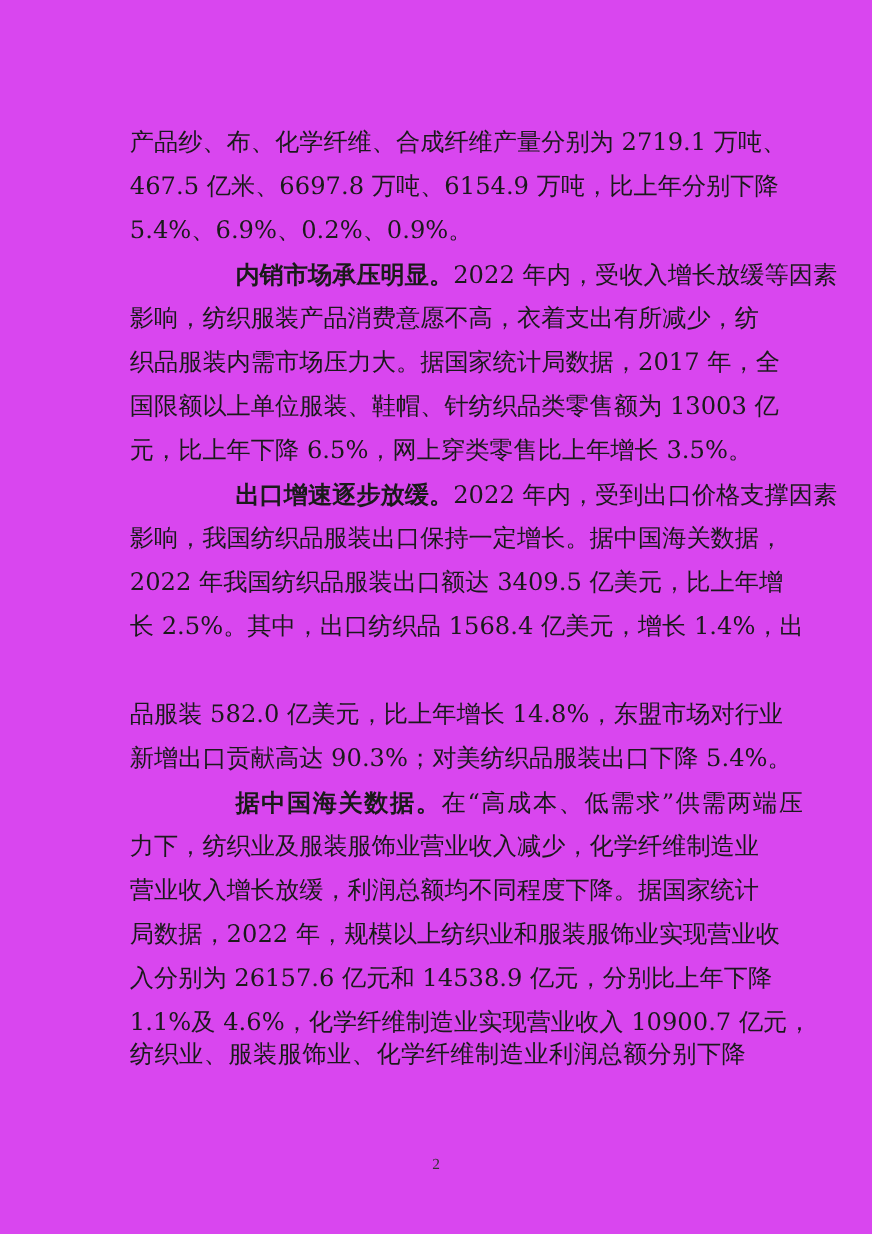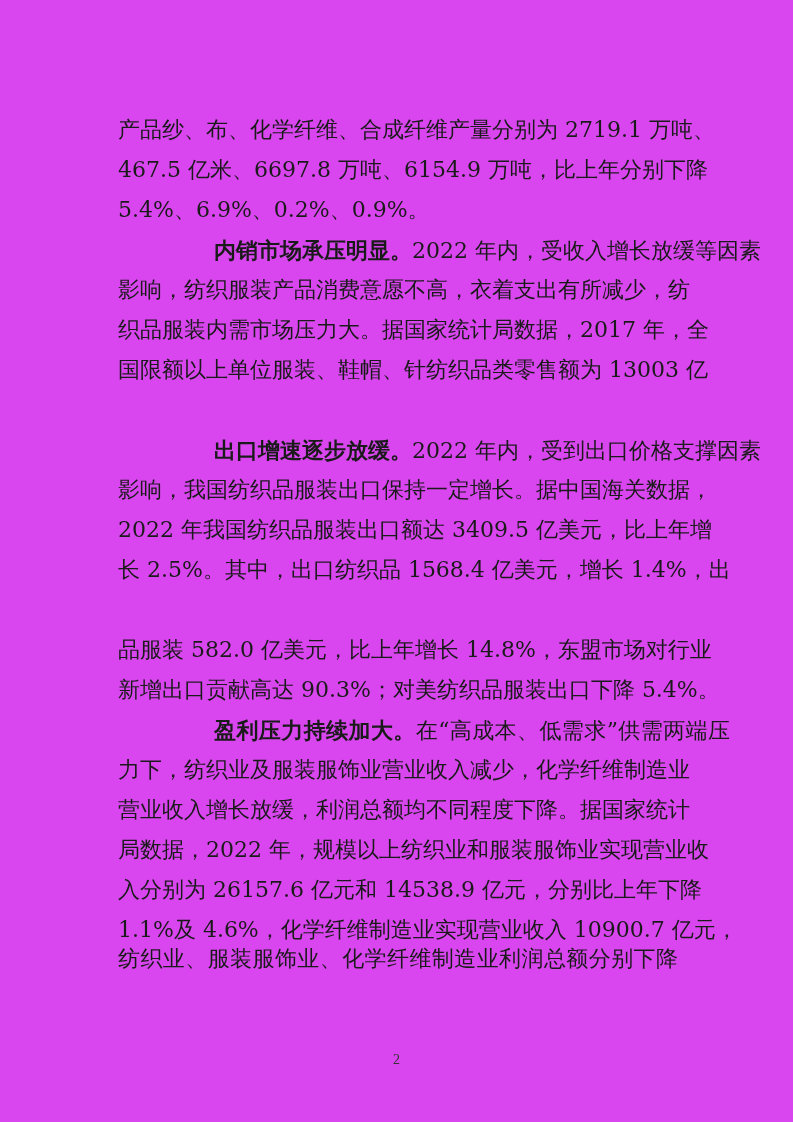--- a/index.html
+++ b/index.html
@@ -40,29 +40,30 @@
 <div class="page">
 
   <div class="line" style="top:110px;">产品纱、布、化学纤维、合成纤维产量分别为 2719.1 万吨、</div>
   <div class="line" style="top:150px;">467.5 亿米、6697.8 万吨、6154.9 万吨，比上年分别下降</div>
   <div class="line last" style="top:190px;">5.4%、6.9%、0.2%、0.9%。</div>
 
   <div class="line indent" style="top:230px;"><span class="bold">内销市场承压明显。</span><span>2022 年内，受收入增长放缓等因素</span></div>
   <div class="line" style="top:270px;">影响，纺织服装产品消费意愿不高，衣着支出有所减少，纺</div>
   <div class="line" style="top:310px;">织品服装内需市场压力大。据国家统计局数据，2017 年，全</div>
   <div class="line" style="top:350px;">国限额以上单位服装、鞋帽、针纺织品类零售额为 13003 亿</div>
+  <div class="line last" style="top:390px;">元，比上年下降 6.5%，网上穿类零售比上年增长 3.5%。</div>
 
   <div class="line indent" style="top:430px;"><span class="bold">出口增速逐步放缓。</span><span>2022 年内，受到出口价格支撑因素</span></div>
   <div class="line" style="top:470px;">影响，我国纺织品服装出口保持一定增长。据中国海关数据，</div>
   <div class="line" style="top:510px;">2022 年我国纺织品服装出口额达 3409.5 亿美元，比上年增</div>
   <div class="line" style="top:550px;">长 2.5%。其中，出口纺织品 1568.4 亿美元，增长 1.4%，出</div>
   <div class="line" style="top:630px;">品服装 582.0 亿美元，比上年增长 14.8%，东盟市场对行业</div>
   <div class="line last" style="top:670px;">新增出口贡献高达 90.3%；对美纺织品服装出口下降 5.4%。</div>
 
-  <div class="line indent" style="top:710px;"><span class="bold">盈利压力持续加大。</span><span>在“高成本、低需求”供需两端压</span></div>
+  <div class="line indent" style="top:710px;"><span class="bold">据中国海关数据。</span><span>在“高成本、低需求”供需两端压</span></div>
   <div class="line" style="top:750px;">力下，纺织业及服装服饰业营业收入减少，化学纤维制造业</div>
   <div class="line" style="top:790px;">营业收入增长放缓，利润总额均不同程度下降。据国家统计</div>
   <div class="line" style="top:830px;">局数据，2022 年，规模以上纺织业和服装服饰业实现营业收</div>
   <div class="line" style="top:870px;">入分别为 26157.6 亿元和 14538.9 亿元，分别比上年下降</div>
   <div class="line" style="top:910px;">1.1%及 4.6%，化学纤维制造业实现营业收入 10900.7 亿元，</div>
   <div class="line" style="top:939px;">纺织业、服装服饰业、化学纤维制造业利润总额分别下降</div>
 
   <div class="page-number">2</div>
 </div>
 

